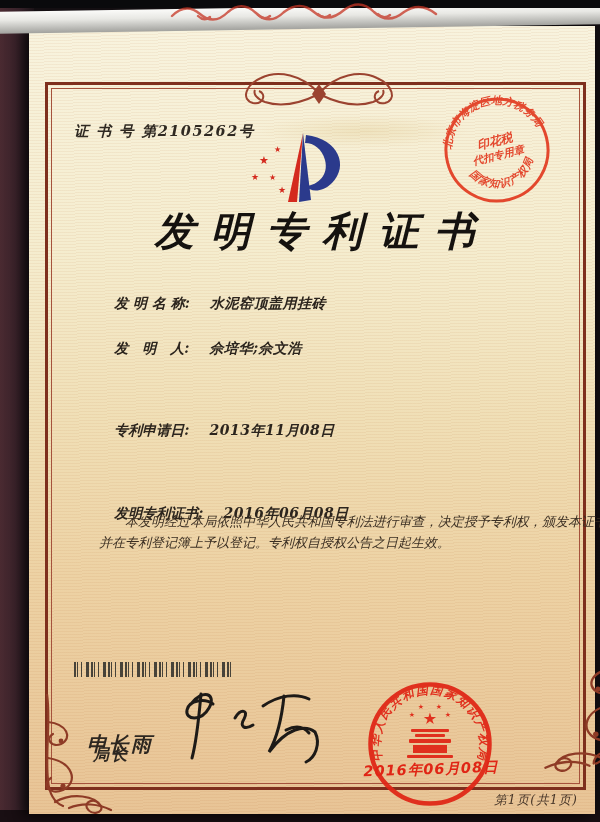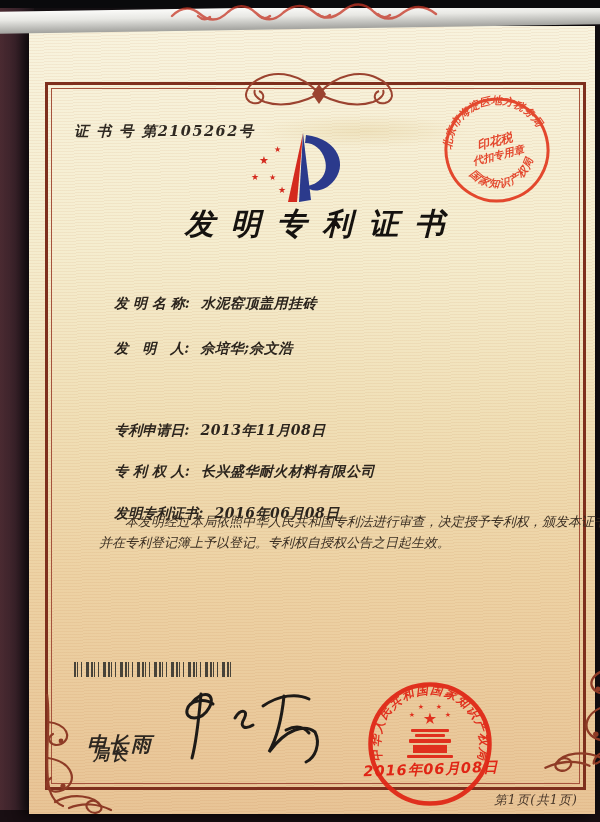--- a/index.html
+++ b/index.html
@@ -40,26 +40,26 @@
   .cert-no{position:absolute;left:45px;top:96px;font-size:14.5px;letter-spacing:1.5px;
       color:#2f2922;font-weight:600;white-space:pre;}
 
   .tax-stamp{position:absolute;left:409px;top:65px;width:118px;height:118px;
       transform:rotate(-14deg);opacity:.92;z-index:3;}
   .tax-stamp text{fill:var(--stamp-red);font-family:"DejaVu Sans","Liberation Sans",sans-serif;}
 
   .logo{position:absolute;left:216px;top:104px;width:115px;height:82px;}
 
   .title{position:absolute;left:22px;top:178px;width:527px;text-align:center;
-      font-size:30px;font-weight:700;color:#15120f;letter-spacing:16px;padding-left:16px;
+      font-size:40px;font-weight:700;color:#15120f;letter-spacing:16px;padding-left:16px;
       box-sizing:border-box;}
 
   .field-row{position:absolute;left:56px;font-size:14px;font-weight:600;color:var(--ink);white-space:pre;}
   .field-row .lab{display:inline-block;white-space:pre;}
-  .field-row .val{margin-left:11px;letter-spacing:.5px;}
+  .field-row .val{margin-left:20px;letter-spacing:.5px;}
 
   .body-text{position:absolute;left:36px;top:486px;width:508px;font-size:13px;
       line-height:20.5px;color:#3a2e22;text-align:justify;margin-left:34px;}
   .body-text p{margin:0;text-indent:2em;}
 
   .barcode{position:absolute;left:45px;top:636px;width:160px;height:15px;
       background:
        repeating-linear-gradient(90deg,#2b2b28 0 2px,transparent 2px 3px,#2b2b28 3px 4px,
         transparent 4px 7px,#2b2b28 7px 8px,transparent 8px 12px,#2b2b28 12px 15px,transparent 15px 17px);
       opacity:.85;}
@@ -169,23 +169,20 @@
     <div class="title">发明专利证书</div>
 
     <div class="field-row" style="top:253px">
       <span class="lab">发 明 名 称:</span><span class="val">水泥窑顶盖用挂砖</span>
     </div>
     <div class="field-row" style="top:298px">
       <span class="lab">发　明　人:</span><span class="val">佘培华;佘文浩</span>
     </div>
     <div class="field-row" style="top:380px">
       <span class="lab">专利申请日:</span><span class="val">2013年11月08日</span>
-    </div>
-    <div class="field-row" style="top:421px">
-      <span class="lab">专 利 权 人:</span><span class="val">长兴盛华耐火材料有限公司</span>
     </div>
     <div class="field-row" style="top:463px">
       <span class="lab">发明专利证书:</span><span class="val">2016年06月08日</span>
     </div>
 
     <div class="body-text">
       <p>本发明经过本局依照中华人民共和国专利法进行审查，决定授予专利权，颁发本证书并在专利登记簿上予以登记。专利权自授权公告之日起生效。</p>
     </div>
 
     <div class="barcode"></div>

